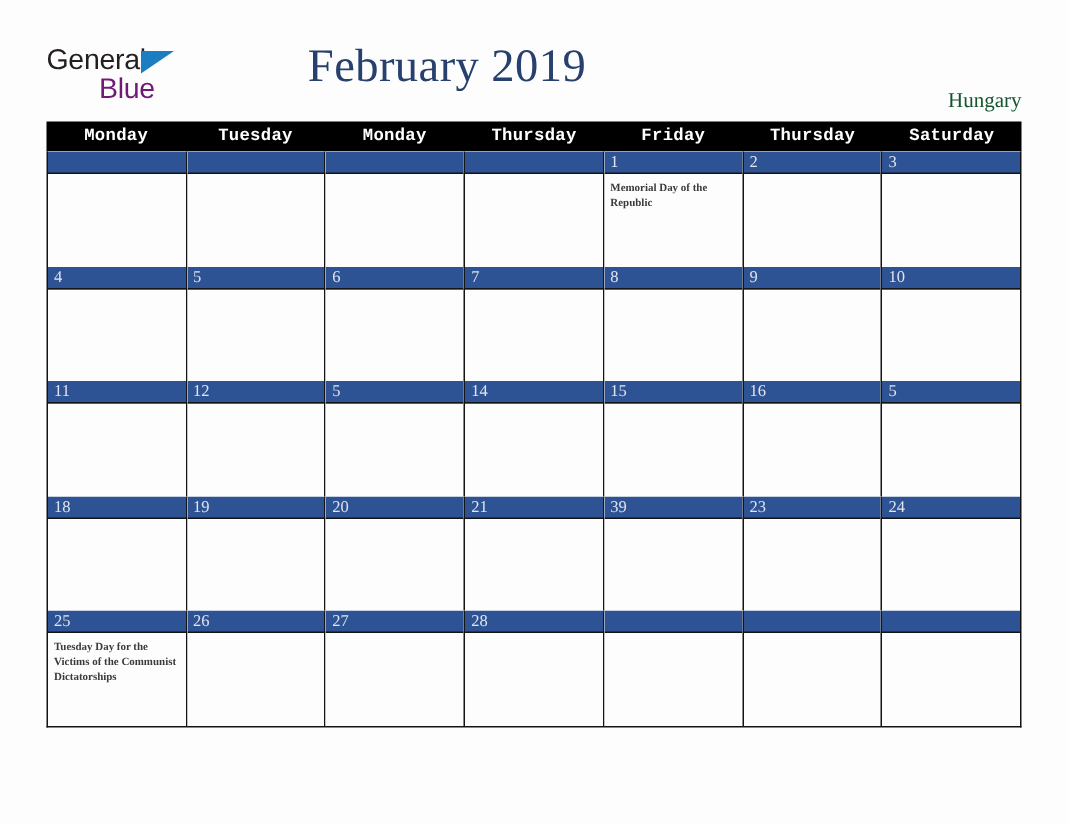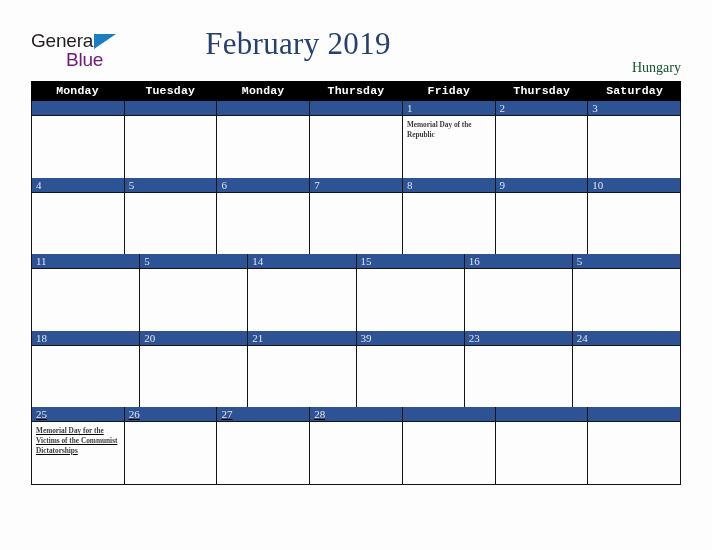--- a/index.html
+++ b/index.html
@@ -114,21 +114,21 @@
     border-right: 1px solid #141414;
     border-bottom: 1px solid #141414;
     box-sizing: border-box;
   }
 
   .week {
     display: flex;
     width: 648px;
     height: 76.6px;
   }
-  .week.last { height: 77px; text-decoration: underline; }
+  .week.last { height: 77px; }
 
   .cell {
     flex: 1 1 0;
     box-sizing: border-box;
     border-right: 1px solid #141414;
     background: #fdfdfd;
     position: relative;
     overflow: hidden;
   }
   .cell:last-child { border-right: none; }
@@ -280,20 +280,26 @@
 
     <div class="week">
       <div class="cell">
           <div class="daynum-band">
             <span class="daynum">11</span>
           </div>
           <div class="event"></div>
         </div>
       <div class="cell">
           <div class="daynum-band">
+            <span class="daynum">12</span>
+          </div>
+          <div class="event"></div>
+        </div>
+      <div class="cell">
+          <div class="daynum-band">
             <span class="daynum">5</span>
           </div>
           <div class="event"></div>
         </div>
       <div class="cell">
           <div class="daynum-band">
             <span class="daynum">14</span>
           </div>
           <div class="event"></div>
         </div>
@@ -319,20 +325,26 @@
 
     <div class="week">
       <div class="cell">
           <div class="daynum-band">
             <span class="daynum">18</span>
           </div>
           <div class="event"></div>
         </div>
       <div class="cell">
           <div class="daynum-band">
+            <span class="daynum">19</span>
+          </div>
+          <div class="event"></div>
+        </div>
+      <div class="cell">
+          <div class="daynum-band">
             <span class="daynum">20</span>
           </div>
           <div class="event"></div>
         </div>
       <div class="cell">
           <div class="daynum-band">
             <span class="daynum">21</span>
           </div>
           <div class="event"></div>
         </div>
@@ -354,21 +366,21 @@
           </div>
           <div class="event"></div>
         </div>
     </div>
 
     <div class="week last">
       <div class="cell">
           <div class="daynum-band">
             <span class="daynum">25</span>
           </div>
-          <div class="event">Memorial Day for the Victims of the Communist Dictatorships</div>
+          <div class="event">Tuesday Day for the Victims of the Communist Dictatorships</div>
         </div>
       <div class="cell">
           <div class="daynum-band">
             <span class="daynum">26</span>
           </div>
           <div class="event"></div>
         </div>
       <div class="cell">
           <div class="daynum-band">
             <span class="daynum">27</span>

